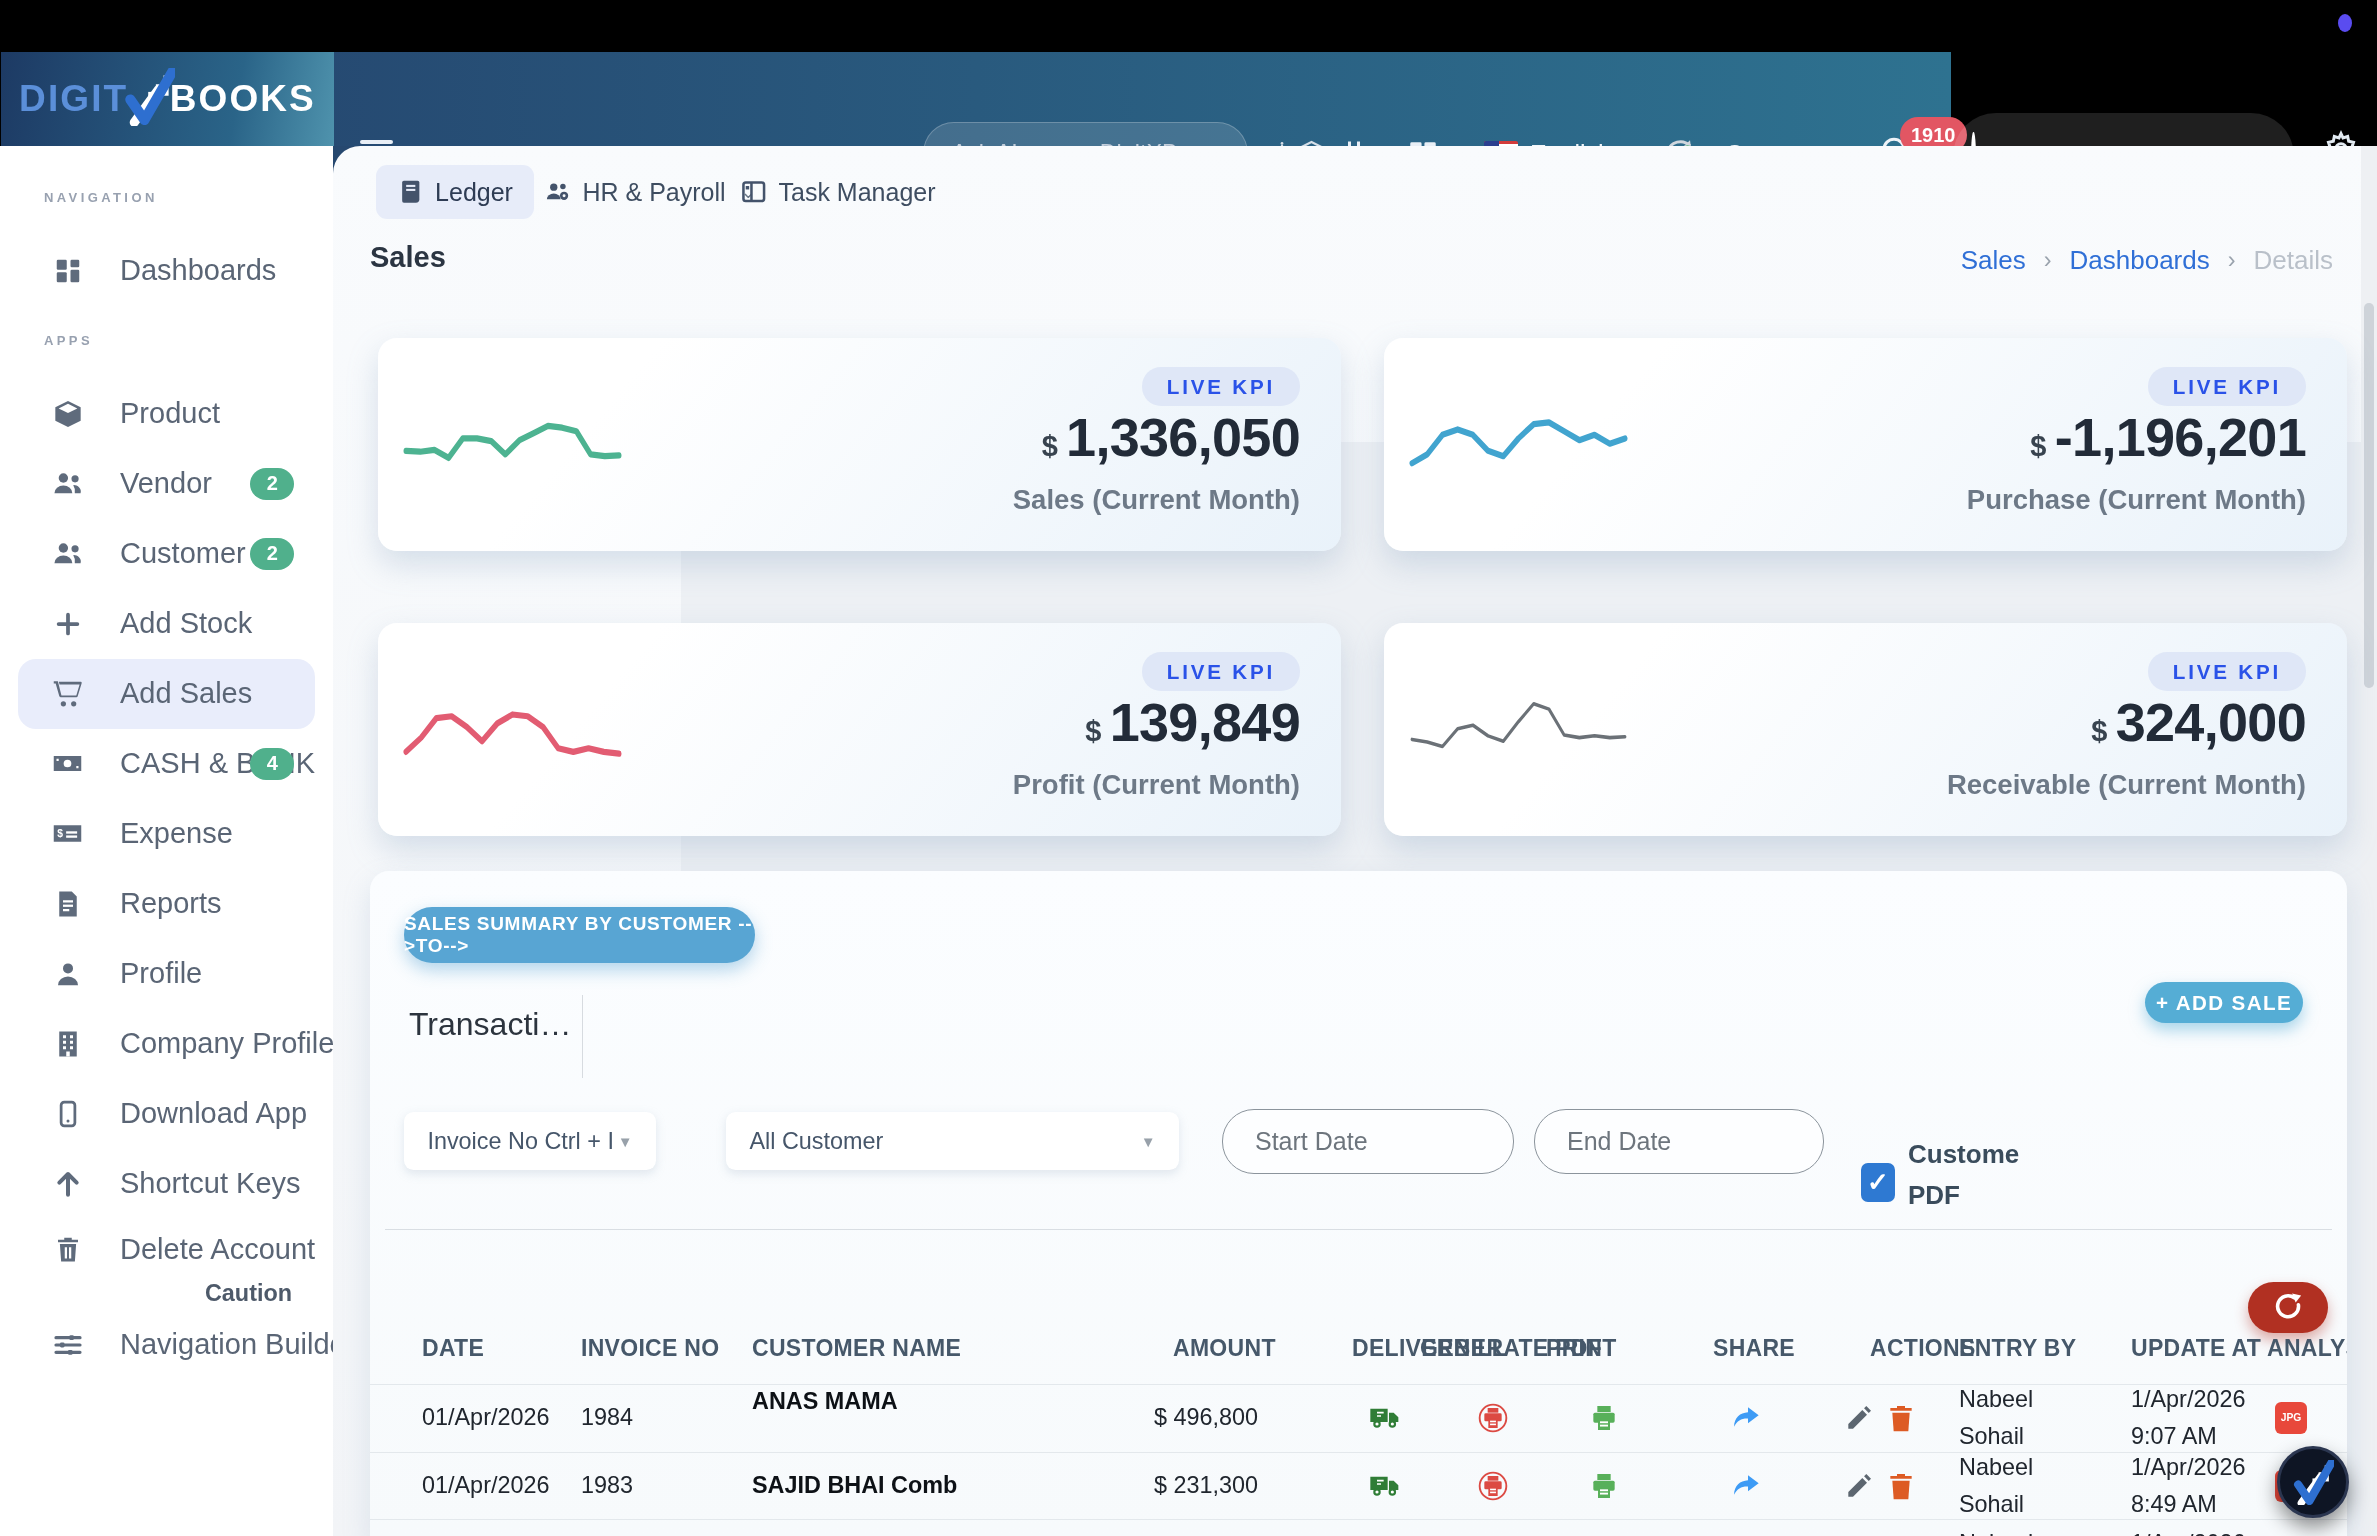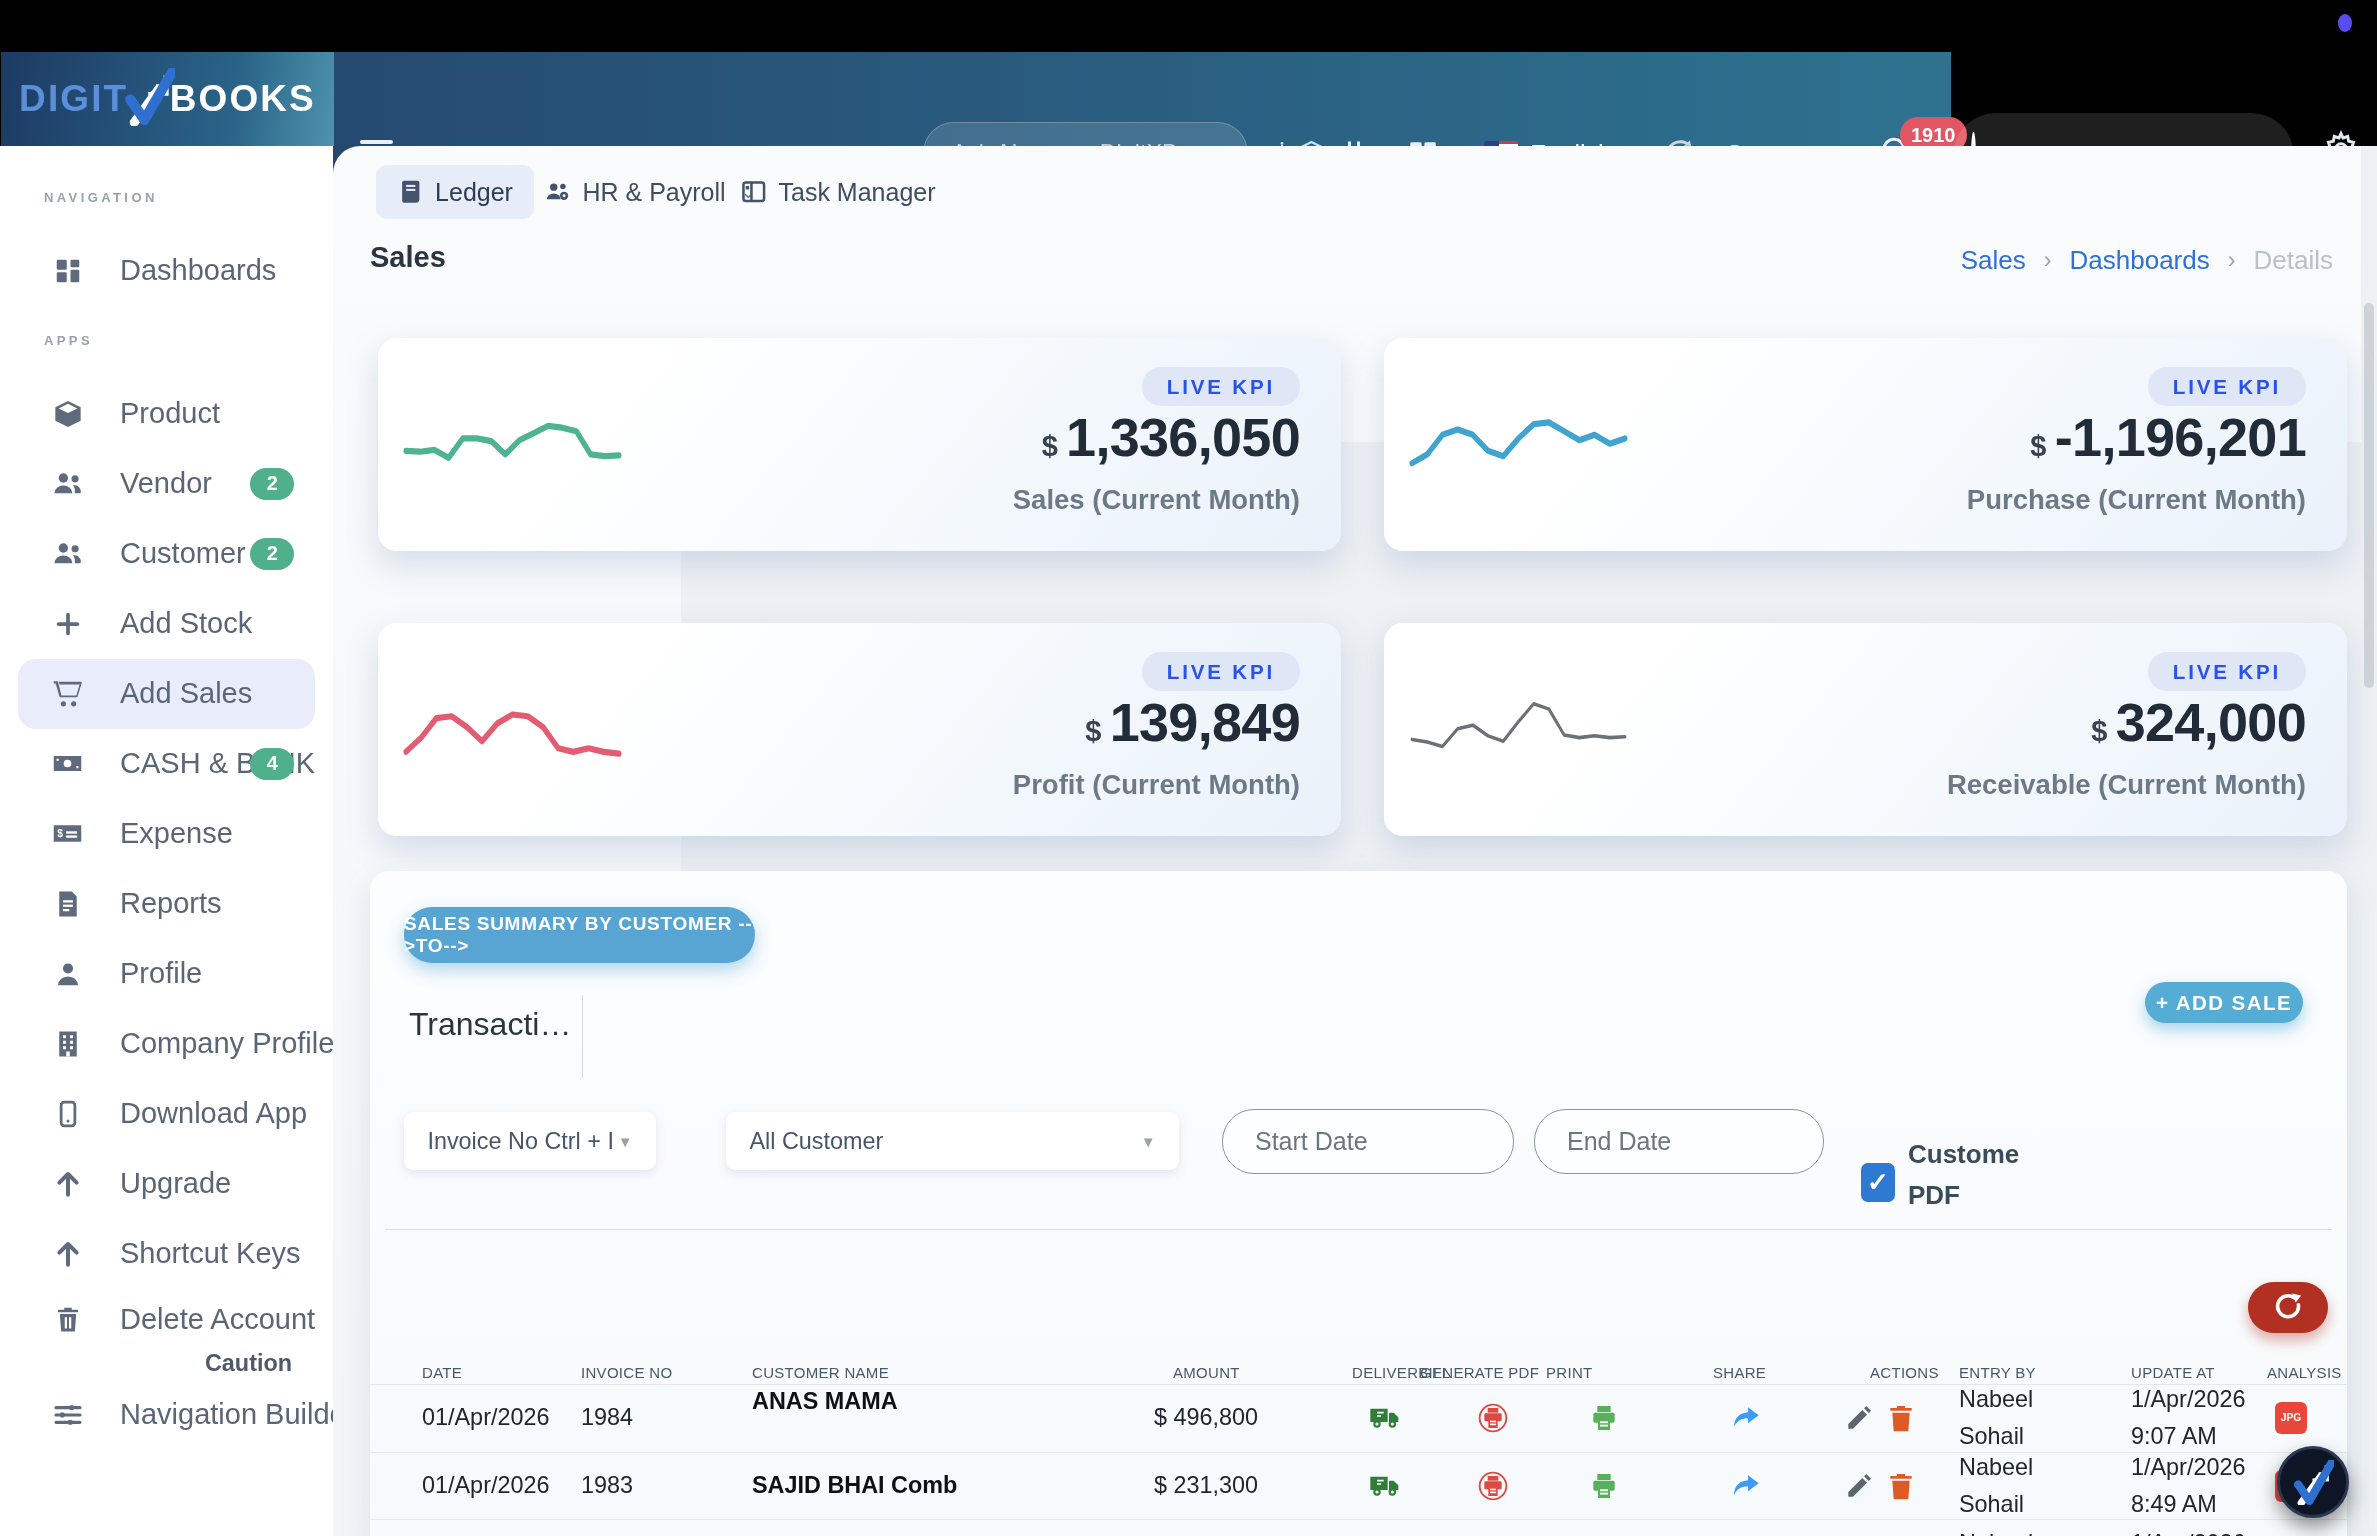--- a/index.html
+++ b/index.html
@@ -136,22 +136,22 @@
   .chk { position:absolute; left:1491px; top:292px; width:34px; height:39px; border-radius:6.9px;
          background:var(--checkbox-blue); color:#fff; font-size:26px; font-weight:bold;
          display:flex; align-items:center; justify-content:center; cursor:pointer; }
   .chk-lbl { position:absolute; left:1538px; top:263px; font-size:26px; font-weight:bold; color:#3a4c5c; line-height:41px; }
 
   .tx-div { position:absolute; left:15px; top:358px; width:1947px; height:1.4px; background:#d9dee3; }
   .refresh { position:absolute; left:1878px; top:411px; width:80px; height:51px; border-radius:25.5px;
          background:var(--refresh-red); display:flex; align-items:center; justify-content:center; cursor:pointer;
          box-shadow:0 6.9px 13.8px rgba(177,48,34,0.4); }
 
-  .th { position:absolute; top:476px; height:50px; display:flex; align-items:center; white-space:nowrap;
-        font-size:15px; font-weight:normal; color:var(--table-head); letter-spacing:0.3px; }
+  .th { position:absolute; top:452px; height:50px; display:flex; align-items:center; white-space:nowrap;
+        font-size:23px; font-weight:bold; color:var(--table-head); letter-spacing:0.3px; }
   .row-line { position:absolute; left:0; width:1977px; height:1.4px; background:#e3e8ec; }
   .td { position:absolute; height:67px; display:flex; align-items:center; white-space:nowrap;
         font-size:23.4px; color:var(--row-text); }
   .td.two { flex-direction:column; align-items:flex-start; justify-content:center; line-height:37px; }
   .td.ctr { transform:translateX(-50%);margin-left:33px; }
   .cust { font-weight:bold; color:#0d1116; }
   .jpg-badge { width:32px; height:32px; border-radius:6.2px; background:var(--jpg-red); color:#fff;
         font-size:10.3px; font-weight:bold; display:flex; align-items:center; justify-content:center; }
   .aicon { width:32px; height:32px; }
 
@@ -410,28 +410,20 @@
   <div class="s-item">
     <span class="s-ico">
       <svg width="30" height="30" viewBox="0 0 24 24" fill="none" stroke="currentColor" stroke-width="2.2">
           <rect x="6.5" y="2.5" width="11" height="19" rx="2.5"></rect>
           <circle cx="12" cy="17.6" r="1.2" fill="currentColor" stroke="none"></circle>
         </svg>
     </span>
     <span class="s-label">Download App</span>
   </div>
 
-  <div class="s-item">
-    <span class="s-ico">
-      <svg width="32" height="32" viewBox="0 0 24 24" fill="none" stroke="currentColor" stroke-width="3" stroke-linecap="round" stroke-linejoin="round">
-          <path d="M12 20 V5 M5.5 11 L12 4.5 L18.5 11"></path>
-        </svg>
-    </span>
-    <span class="s-label">Upgrade</span>
-  </div>
 
   <div class="s-item">
     <span class="s-ico">
       <svg width="32" height="32" viewBox="0 0 24 24" fill="none" stroke="currentColor" stroke-width="3" stroke-linecap="round" stroke-linejoin="round">
           <path d="M12 20 V5 M5.5 11 L12 4.5 L18.5 11"></path>
         </svg>
     </span>
     <span class="s-label">Shortcut Keys</span>
   </div>
 

